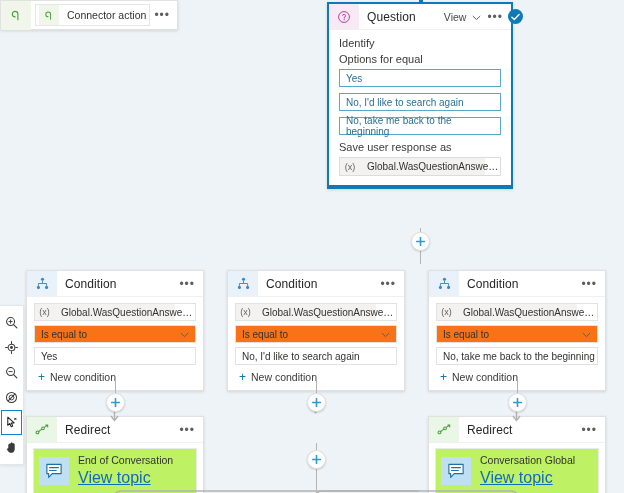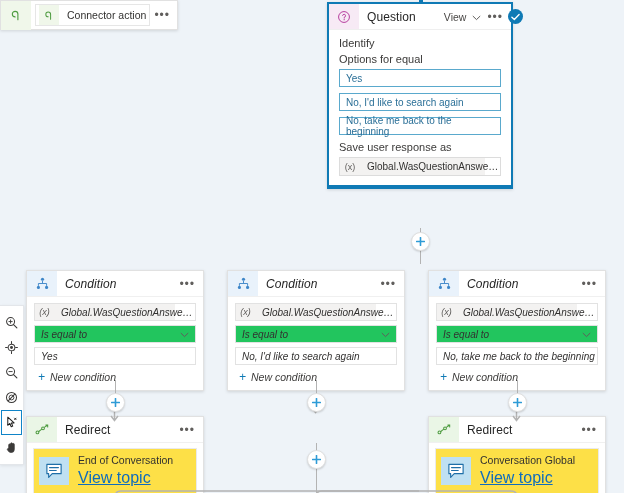--- a/index.html
+++ b/index.html
@@ -111,51 +111,51 @@
     max-width:118px;
   }
   .check-badge{
     position:absolute;left:508px;top:9px;
     width:15px;height:15px;border-radius:50%;
     background:#0f7ab5;display:flex;align-items:center;justify-content:center;
     z-index:25;
   }
 
   
-  .cond-node{width:178px;font-style:italic;}
+  .cond-node{width:178px;}
   .cond-body{padding:6px 7px 4px 7px;}
   .cond-var{
     height:18px;border:1px solid #e2e2e2;background:#fff;
     display:flex;align-items:center;box-sizing:border-box;margin-bottom:4px;
   }
   .cond-var .var-x{width:19px;flex:0 0 19px;height:16px;}
   .cond-var .var-name{background:#f3f2f1;height:16px;max-width:114px;font-size:10px;}
   .cond-op{
-    height:18px;border:1px solid #e2e2e2;background:#22c55e;
+    height:18px;border:1px solid #e2e2e2;background:#f97316;
     display:flex;align-items:center;font-size:10px;color:#323130;
     padding:0 6px;box-sizing:border-box;margin-bottom:4px;
   }
   .cond-op .chev{margin-left:auto;color:#605e5c;}
   .cond-val{
     height:18px;border:1px solid #e2e2e2;background:#fff;
     display:flex;align-items:center;font-size:10px;color:#323130;
     padding:0 6px;box-sizing:border-box;margin-bottom:3px;
     overflow:hidden;white-space:nowrap;
   }
   .new-cond{
     display:flex;align-items:center;gap:5px;
     font-size:10.5px;color:#3b3a39;padding:3px 0 3px 4px;cursor:pointer;
   }
   .plus-sm{color:#0f7ab5;font-size:12px;line-height:10px;}
 
   
   .red-node{width:178px;}
   .red-body{padding:5px 6px 6px 6px;}
   .red-inner{
-    border:1px solid #eaeaea;background:#fde047;
+    border:1px solid #eaeaea;background:#bef264;
     display:flex;align-items:center;padding:4px 5px;box-sizing:border-box;
   }
   .red-thumb{
     width:30px;height:28px;background:#bfe0f2;
     display:flex;align-items:center;justify-content:center;flex:0 0 30px;
   }
   .red-text{padding-left:9px;line-height:1.35;}
   .red-title{font-size:10.5px;color:#323130;}
   .red-link{font-size:16px;color:#0f6cbd;text-decoration:underline;cursor:pointer;}
 

